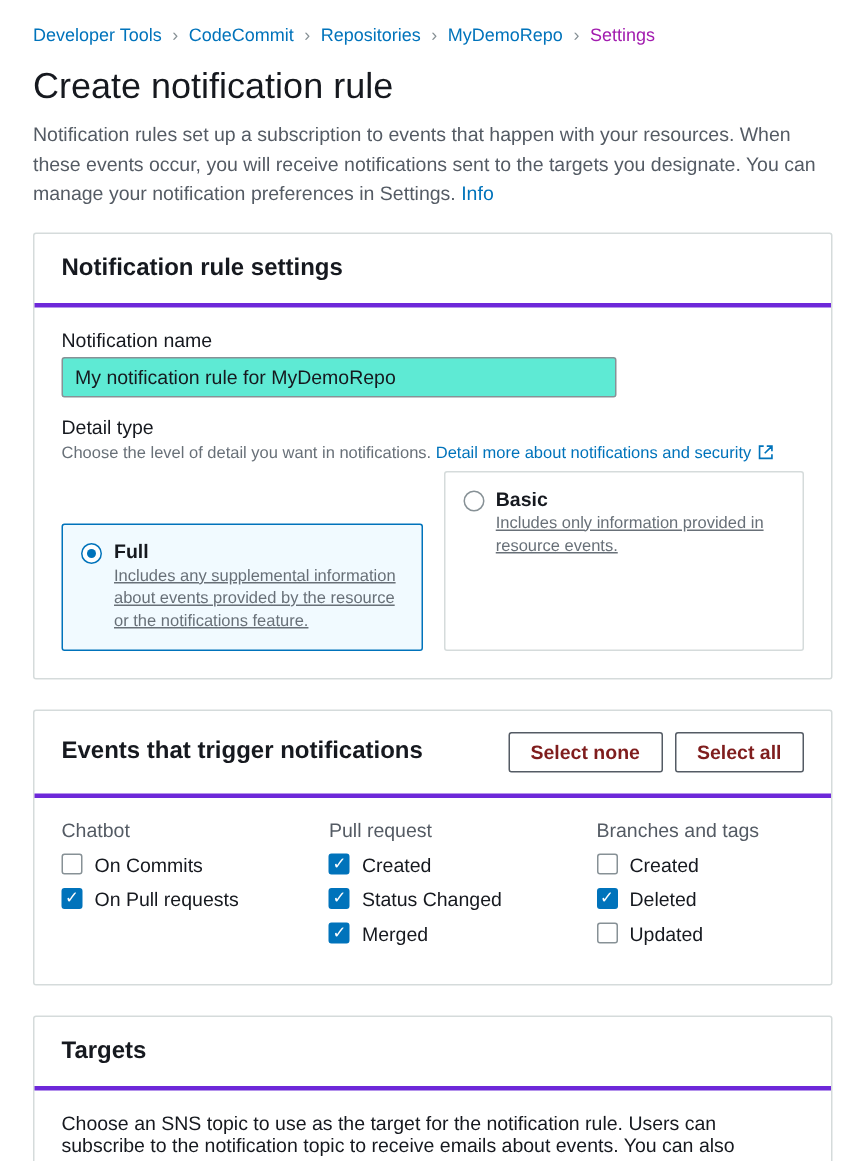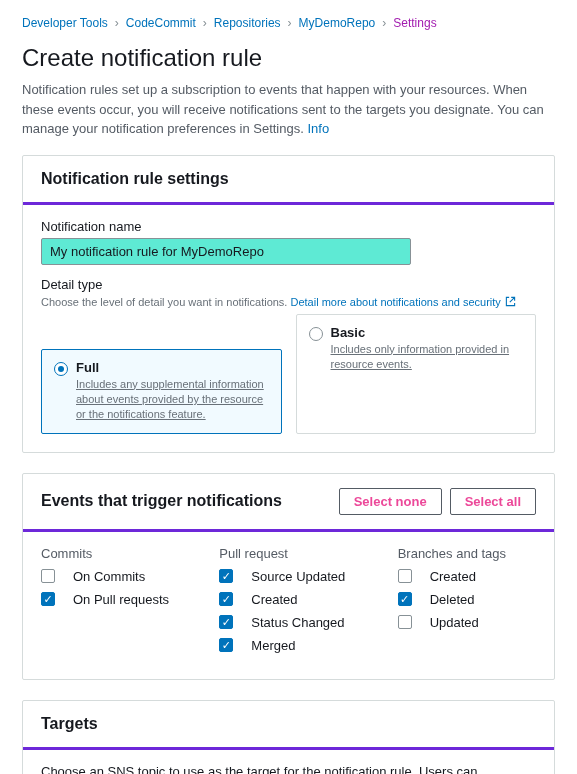--- a/index.html
+++ b/index.html
@@ -81,29 +81,29 @@
     content:""; width:6px; height:6px; border-radius:50%; background:#0073bb;
   }
 
   .btn {
     display:inline-flex; align-items:center; justify-content:center;
     padding: 5px 14px;
     font-size: 13px;
     border: 1px solid #545b64;
     border-radius: 2px;
     background: #fff;
-    color:#ec4899;
+    color:#7f1d1d;
     font-weight:700;
     cursor:pointer;
   }
 
   .events-cols { display:flex; gap: 40px; }
   .events-col { flex:1; min-width:0; }
   .events-col h3 { font-size:13px; font-weight:400; color:#545b64; margin:0 0 8px; }
-  .chk-row { display:flex; align-items:center; gap:18px; font-size:13px; margin-bottom:8px; cursor:pointer;}
+  .chk-row { display:flex; align-items:center; gap:8px; font-size:13px; margin-bottom:8px; cursor:pointer;}
   .chk {
     width:14px; height:14px; border:1px solid #879196; border-radius:2px;
     background:#fff; display:inline-flex; align-items:center; justify-content:center;
     flex-shrink:0;
   }
   .chk.checked { background:#0073bb; border-color:#0073bb; }
   .chk.checked::after { content:"✓"; color:#fff; font-size:11px; line-height:1; }
 
   .ext-link { display:inline-flex; align-items:center; gap:4px; }
   .ext-link svg { width:11px; height:11px; }
@@ -172,38 +172,34 @@
   <div class="panel-header">
     <h2>Events that trigger notifications</h2>
     <div style="display:flex; gap:8px;">
       <button class="btn">Select none</button>
       <button class="btn">Select all</button>
     </div>
   </div>
   <div class="panel-body">
     <div class="events-cols">
       <div class="events-col">
-        <h3>Commits</h3>
+        <h3>Chatbot</h3>
         <label class="chk-row">
           <span class="chk"></span>
           <span>On Commits</span>
         </label>
         <label class="chk-row">
           <span class="chk checked"></span>
           <span>On Pull requests</span>
         </label>
       </div>
       <div class="events-col">
         <h3>Pull request</h3>
         <label class="chk-row">
           <span class="chk checked"></span>
-          <span>Source Updated</span>
-        </label>
-        <label class="chk-row">
-          <span class="chk checked"></span>
           <span>Created</span>
         </label>
         <label class="chk-row">
           <span class="chk checked"></span>
           <span>Status Changed</span>
         </label>
         <label class="chk-row">
           <span class="chk checked"></span>
           <span>Merged</span>
         </label>

